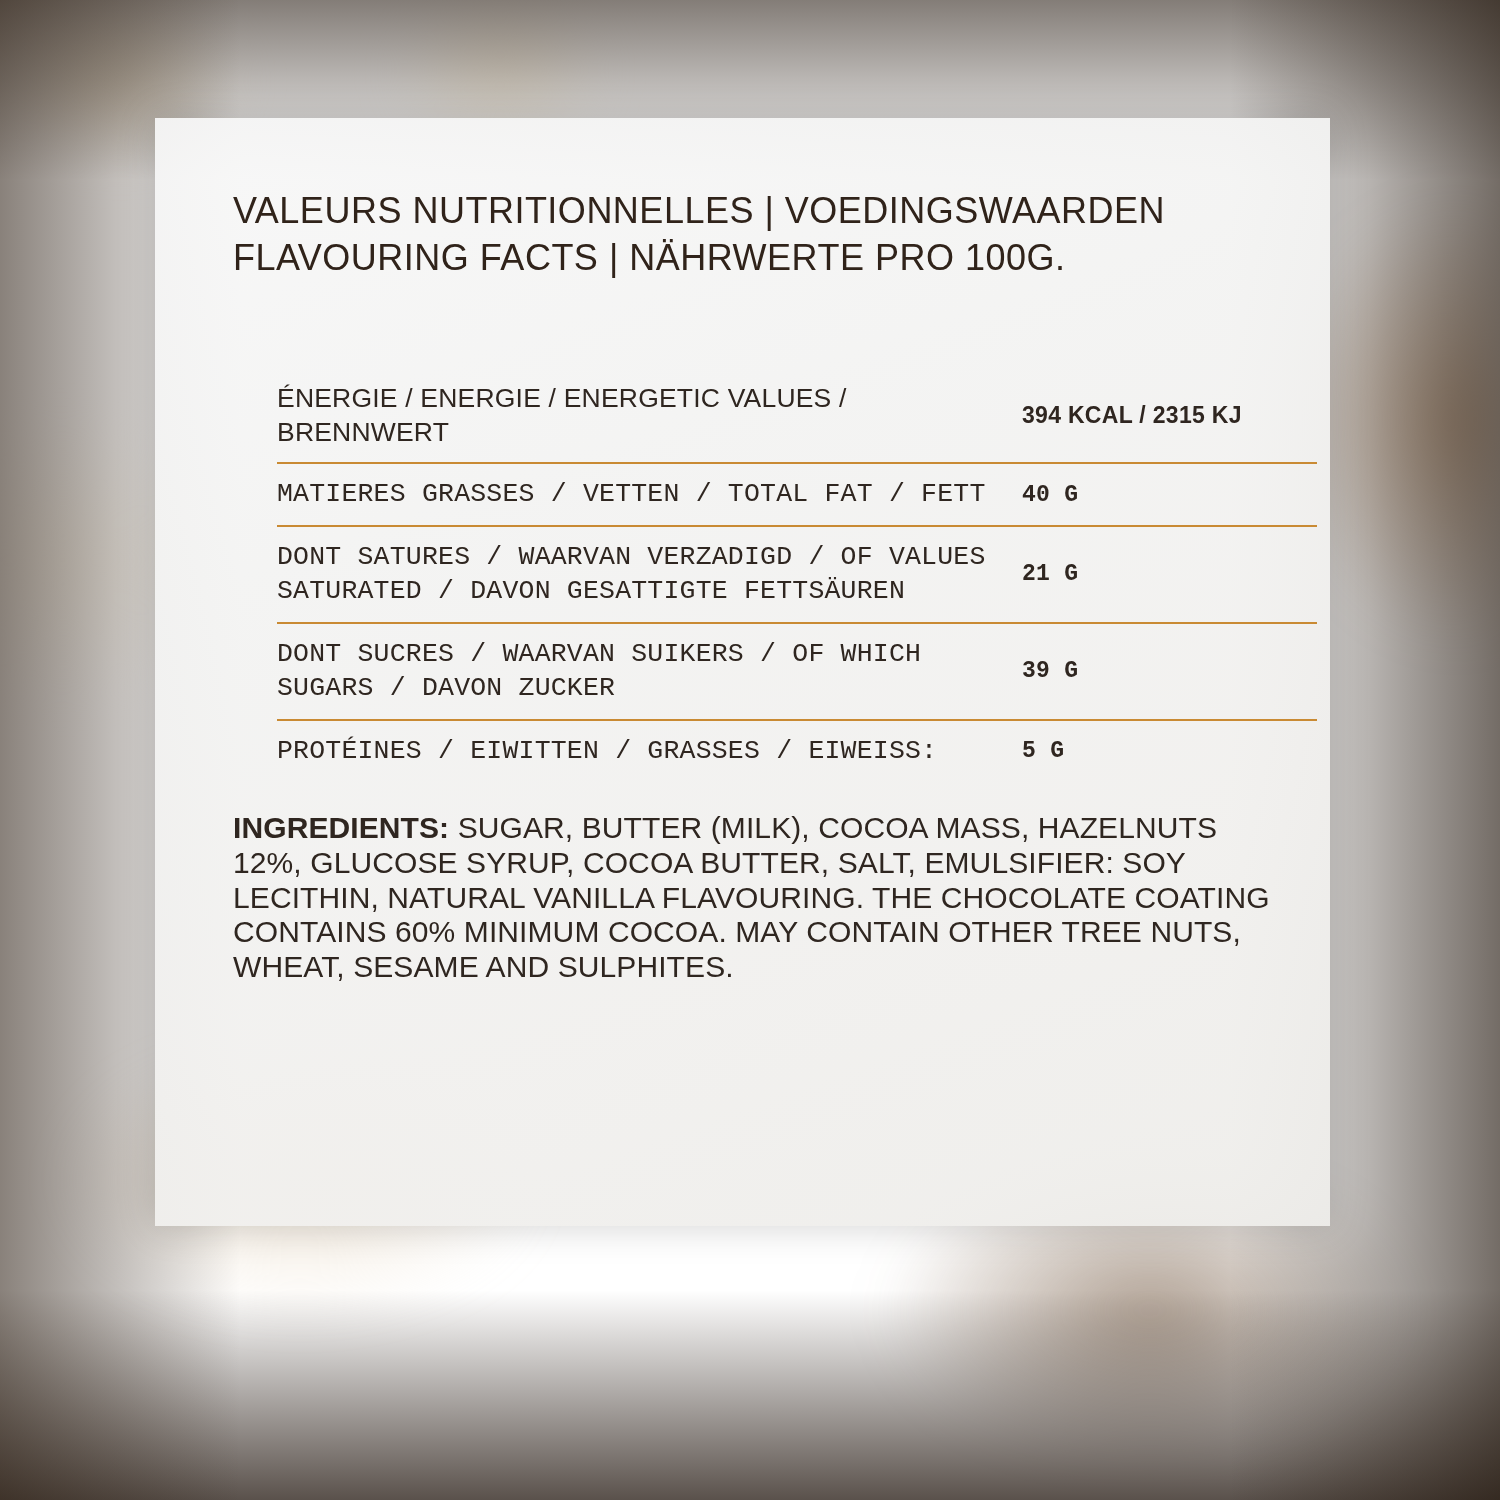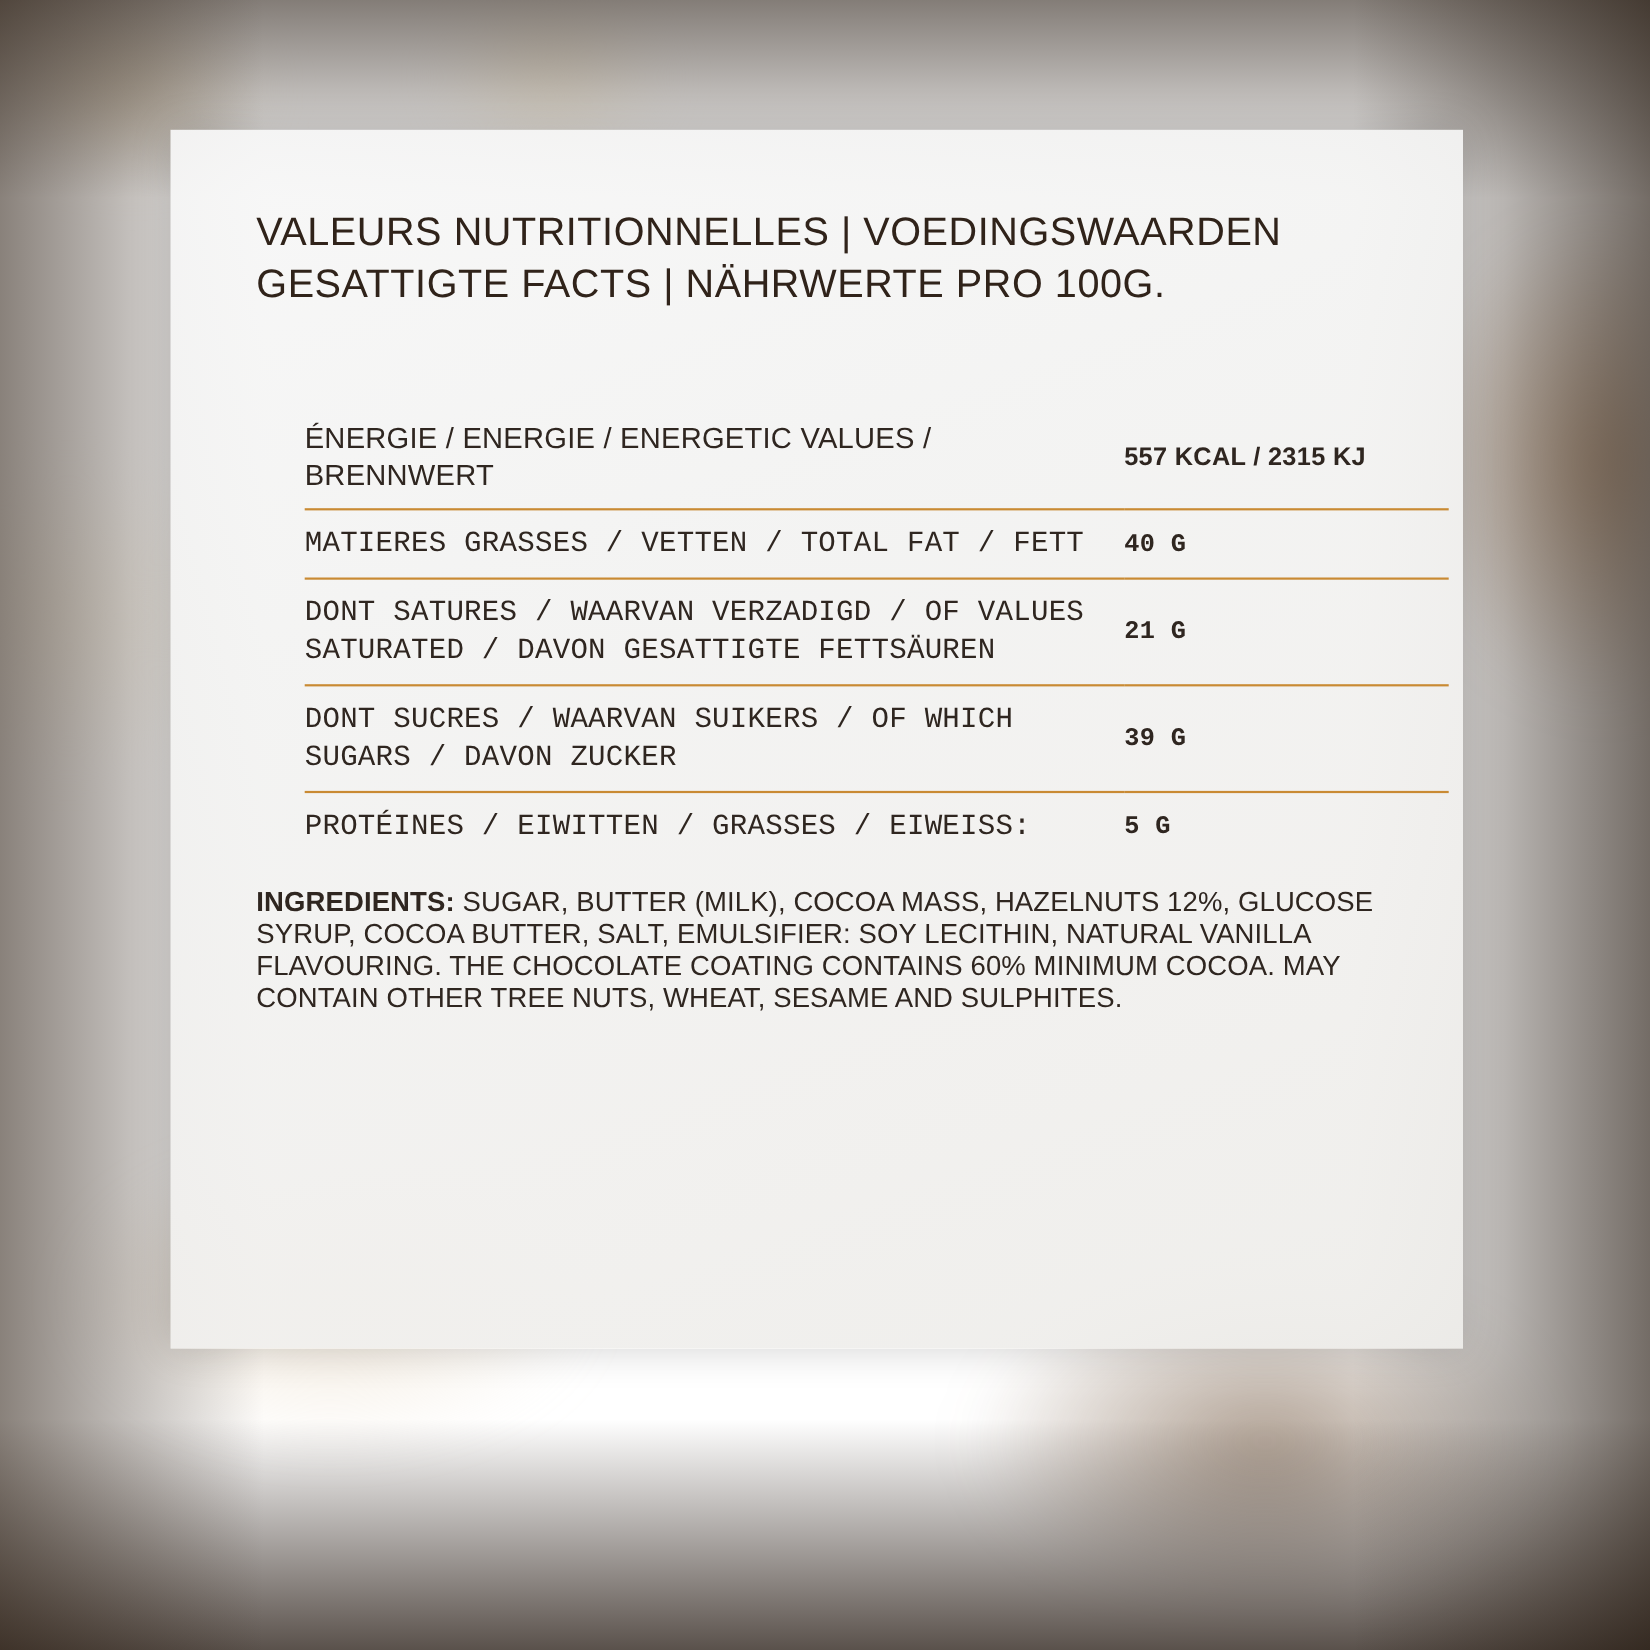--- a/index.html
+++ b/index.html
@@ -118,49 +118,49 @@
     font-size: 23px;
     font-weight: 700;
     letter-spacing: 0.3px;
     white-space: nowrap;
     color: #241c16;
   }
 
   
   #ingredients {
     width: 1040px;
-    font-size: 25px;
+    font-size: 30px;
     line-height: 1.16;
     color: #2f2620;
     letter-spacing: 0.1px;
   }
   #ingredients .ing-head {
     font-weight: 700;
   }
 </style>
 </head>
 <body>
 
 <div id="backdrop"></div>
 <div id="backdrop-blobs"></div>
 <div id="backdrop-tint"></div>
 
 <div id="label-panel">
   <div id="panel-inner">
 
     <h1 class="headline">
       <span class="line">VALEURS NUTRITIONNELLES | VOEDINGSWAARDEN</span>
-      <span class="line">GESATTIGTE FACTS | NÄHRWERTE PRO 100G.</span>
+      <span class="line">FLAVOURING FACTS | NÄHRWERTE PRO 100G.</span>
     </h1>
 
     <table id="nutrition-table">
       <tbody>
         <tr>
           <td class="nut-label">ÉNERGIE / ENERGIE / ENERGETIC VALUES / BRENNWERT</td>
-          <td class="nut-value">557 KCAL / 2315 KJ</td>
+          <td class="nut-value">394 KCAL / 2315 KJ</td>
         </tr>
         <tr>
           <td class="nut-label">MATIERES GRASSES / VETTEN / TOTAL FAT / FETT</td>
           <td class="nut-value">40 G</td>
         </tr>
         <tr>
           <td class="nut-label">DONT SATURES / WAARVAN VERZADIGD / OF VALUES SATURATED / DAVON GESATTIGTE FETTSÄUREN</td>
           <td class="nut-value">21 G</td>
         </tr>
         <tr>

